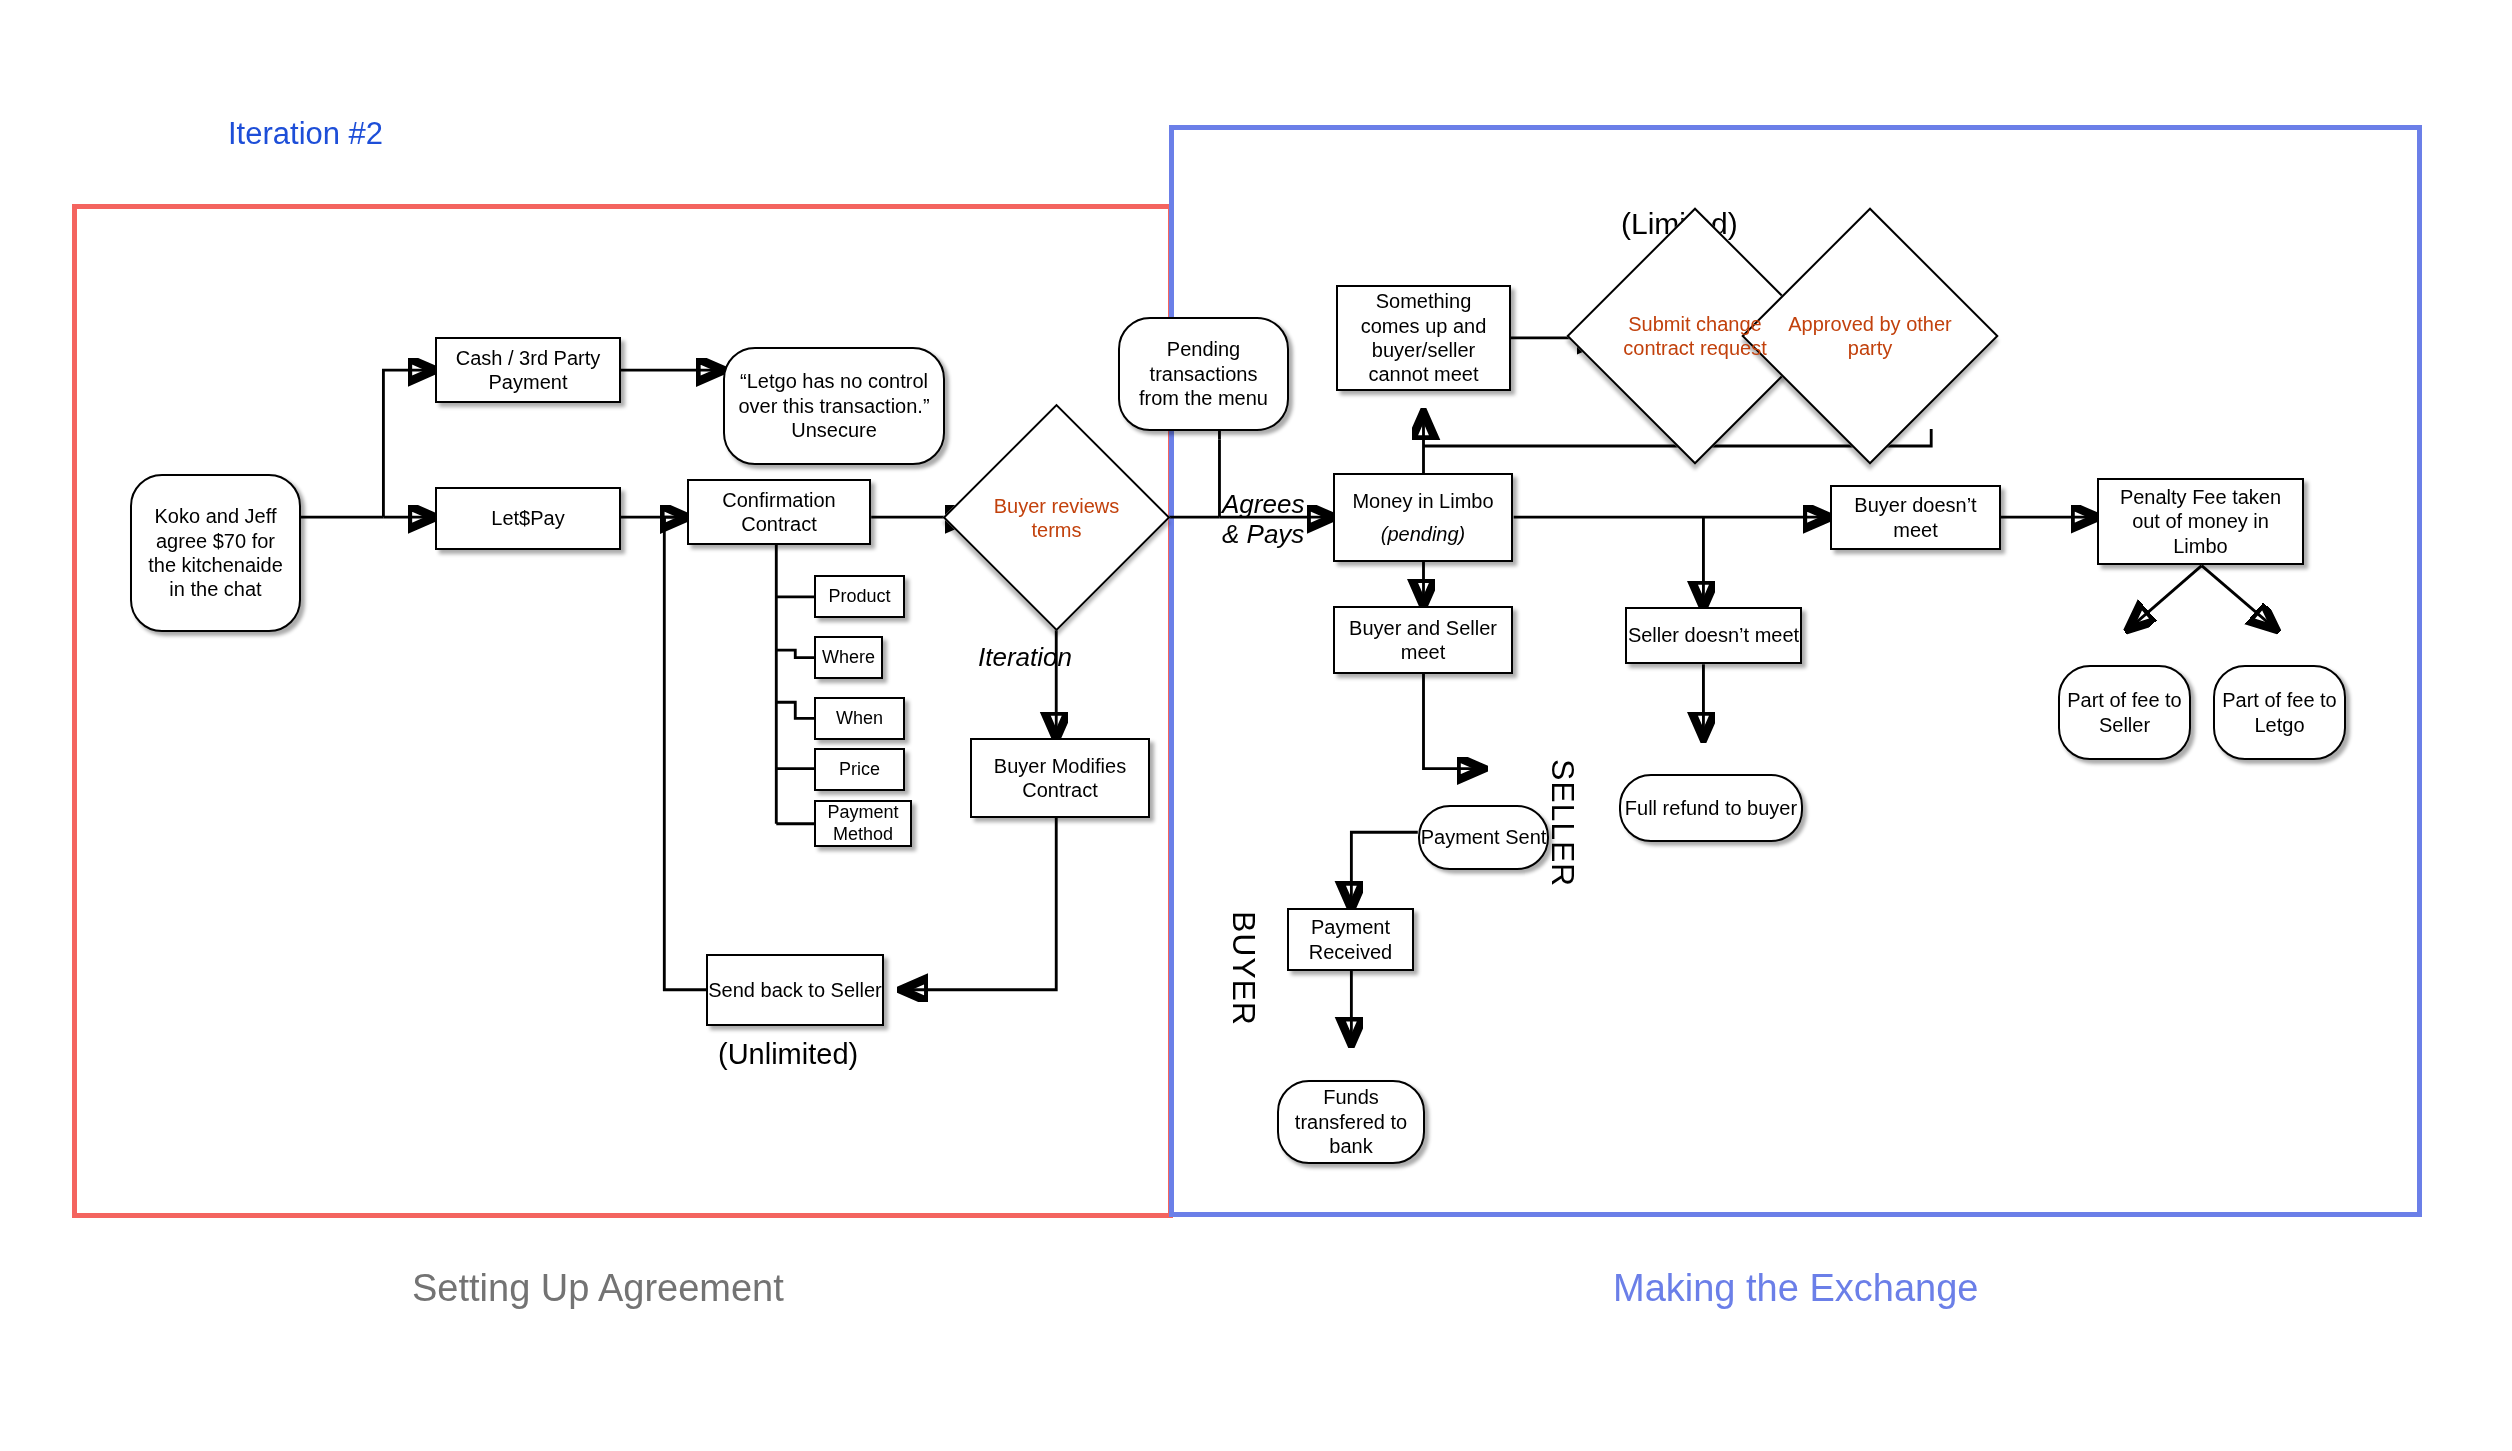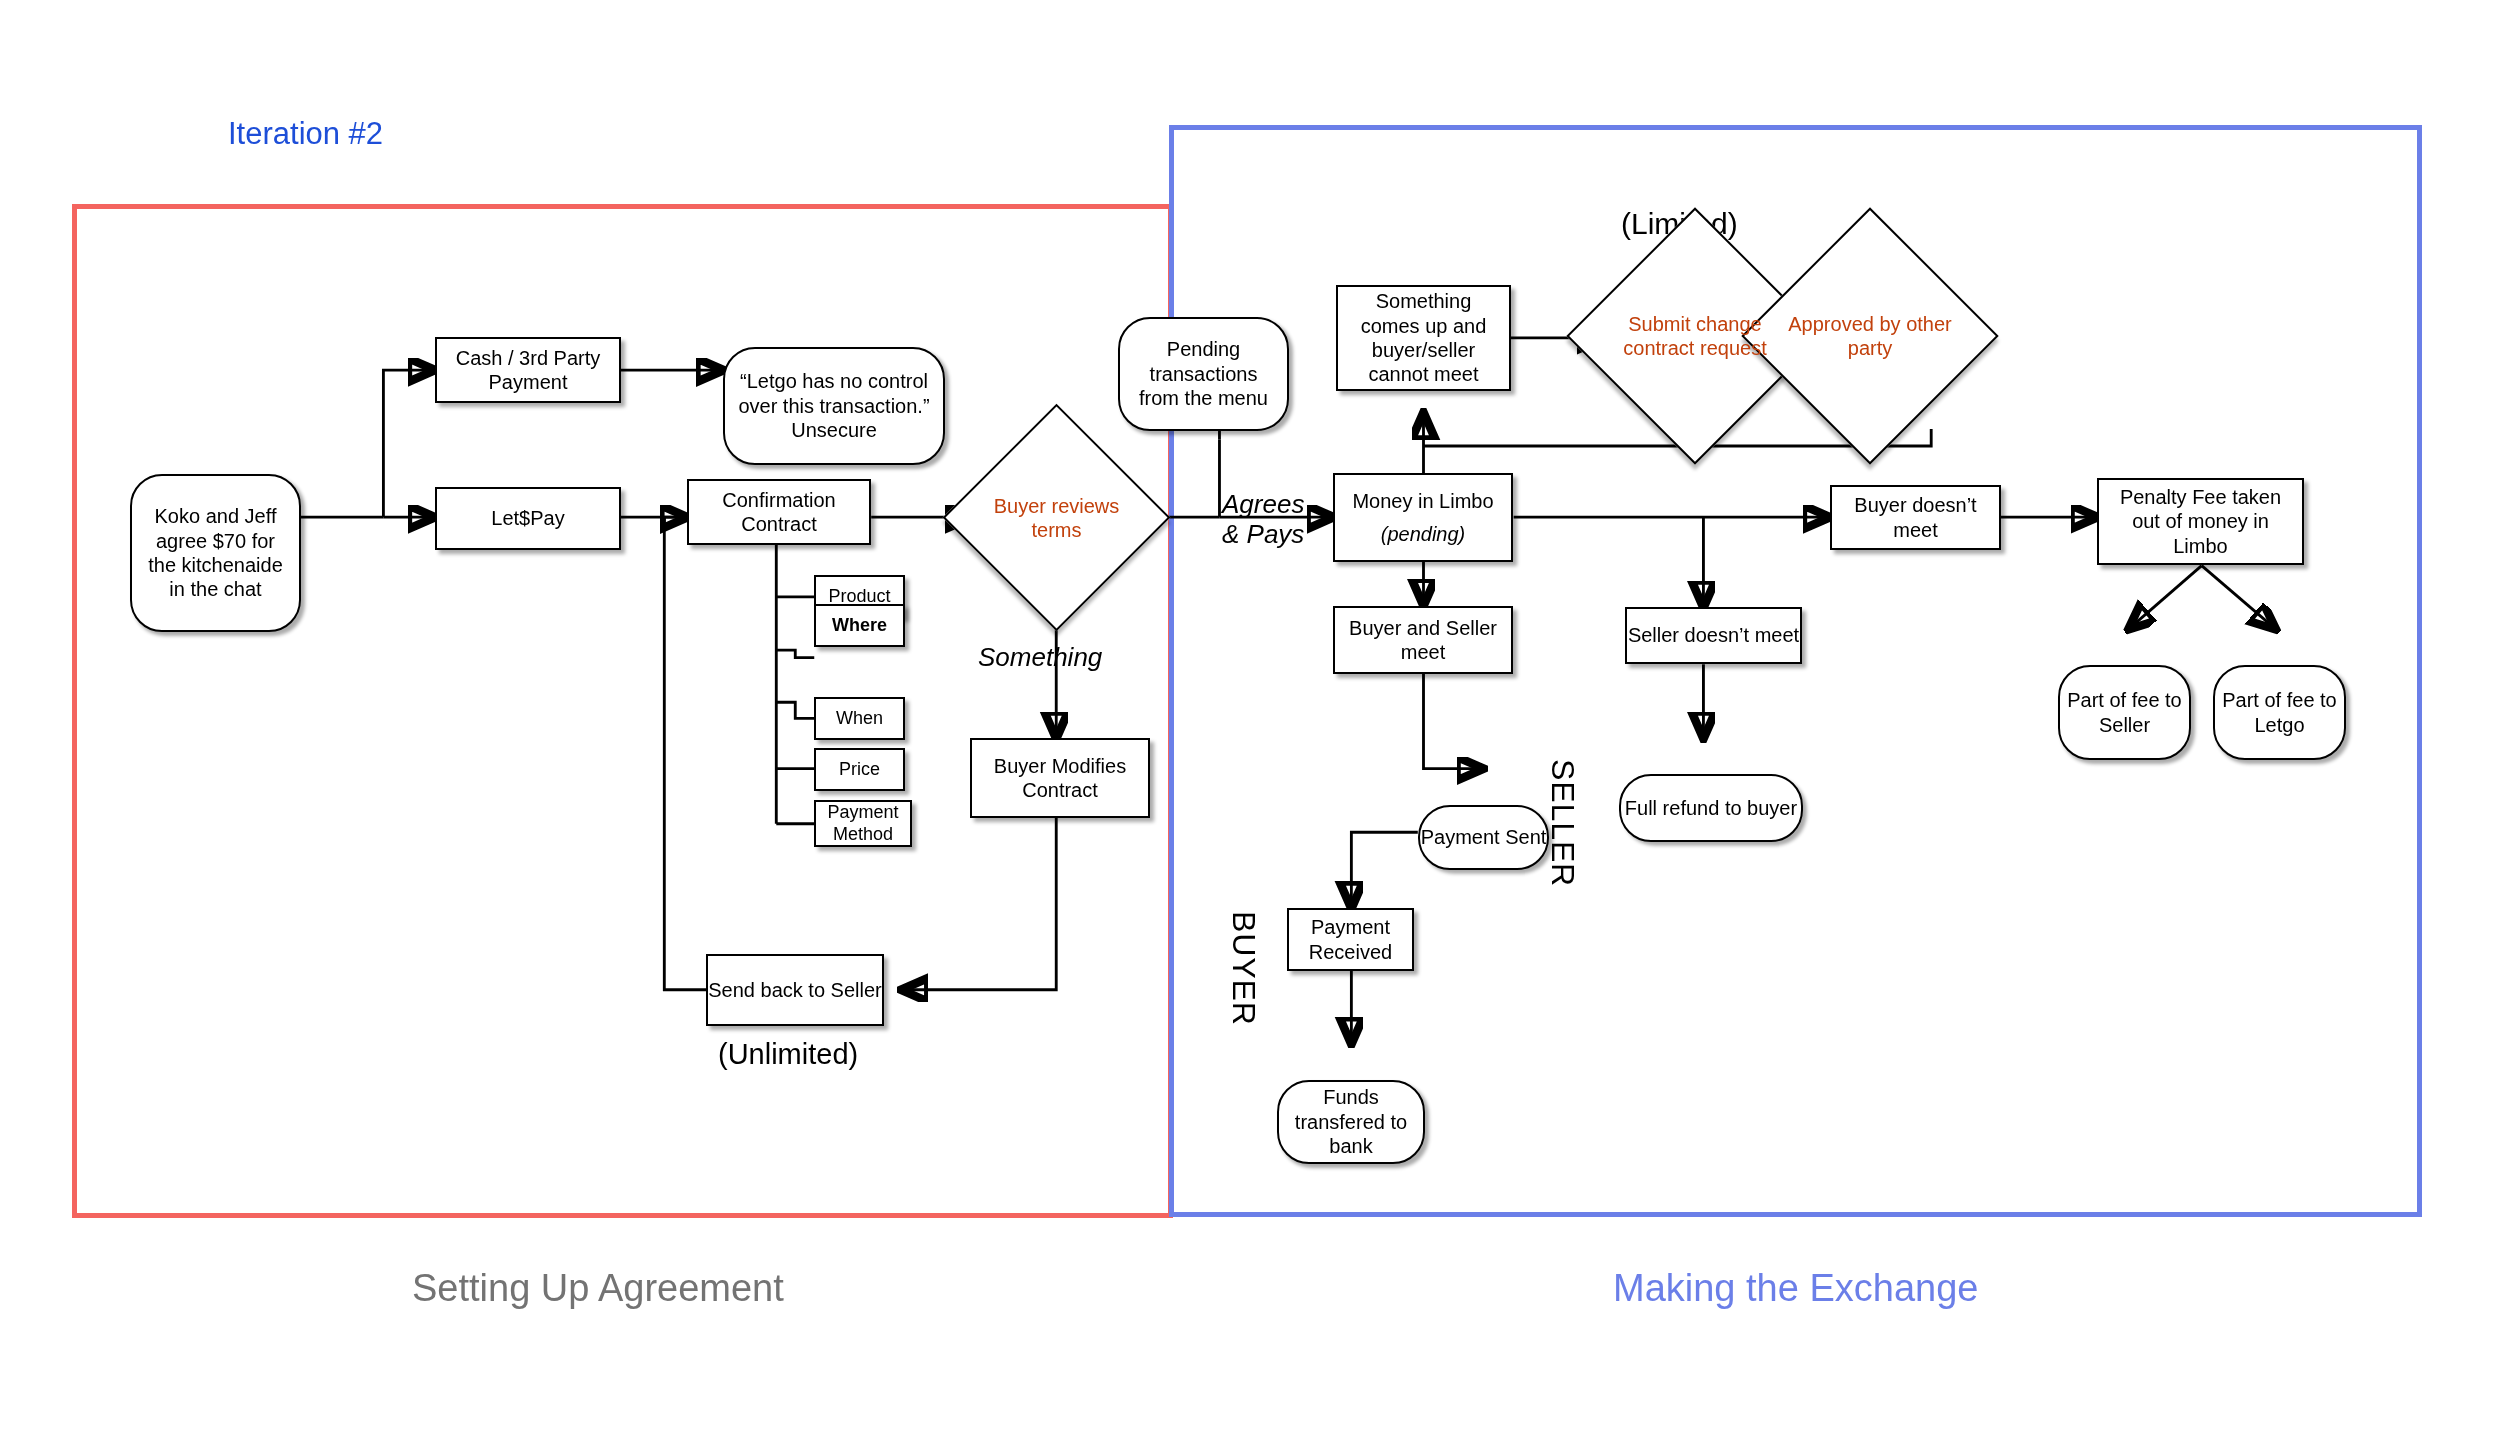--- a/index.html
+++ b/index.html
@@ -127,31 +127,31 @@
 
   <div class="node" style="left:435px;top:337px;width:186px;height:66px;">Cash / 3rd Party Payment</div>
 
   <div class="node rounded" style="left:723px;top:311px;width:222px;height:118px;padding:3.8px 11.4px;">“Letgo has no control over this transaction.” Unsecure</div>
 
   <div class="node" style="left:435px;top:487px;width:186px;height:63px;">Let$Pay</div>
 
   <div class="node" style="left:687px;top:479px;width:184px;height:66px;">Confirmation Contract</div>
 
   <div class="node small" style="left:814px;top:575px;width:91px;height:43px;">Product</div>
-  <div class="node small" style="left:814px;top:604px;width:91px;height:43px;font-weight:bold;">Where</div>
+  <div class="node small" style="left:814px;top:636px;width:69px;height:43px;">Where</div>
   <div class="node small" style="left:814px;top:697px;width:91px;height:43px;">When</div>
   <div class="node small" style="left:814px;top:748px;width:91px;height:43px;">Price</div>
   <div class="node small" style="left:814px;top:800px;width:98px;height:47px;padding:17px;">Payment Method</div>
 
   <div class="diamond" style="left:976px;top:437px;width:161px;height:161px;">
     <div class="dshape"></div>
     <div class="dtext">Buyer reviews terms</div>
   </div>
 
-  <div class="lbl ital" style="left:978px;top:642px;">Something</div>
+  <div class="lbl ital" style="left:978px;top:642px;">Iteration</div>
 
   <div class="node" style="left:970px;top:738px;width:180px;height:80px;">Buyer Modifies Contract</div>
 
   <div class="node" style="left:706px;top:954px;width:178px;height:72px;">Send back to Seller</div>
 
   <div class="lbl" style="left:718px;top:1038px;font-size:29px;">(Unlimited)</div>
 
   <div class="lbl ital" style="left:1222px;top:490px;line-height:1.15;white-space:normal;width:104px;">
     <span>Agrees &amp; Pays</span>
   </div>

